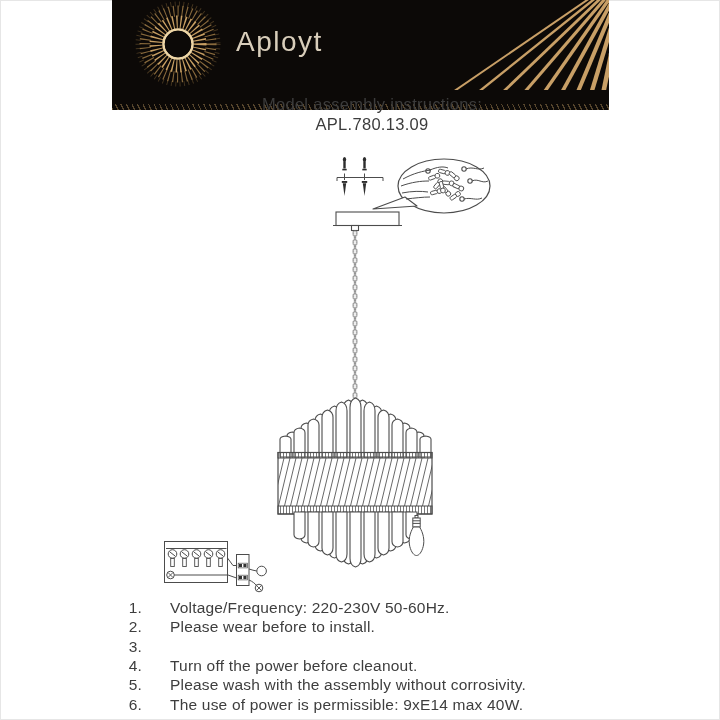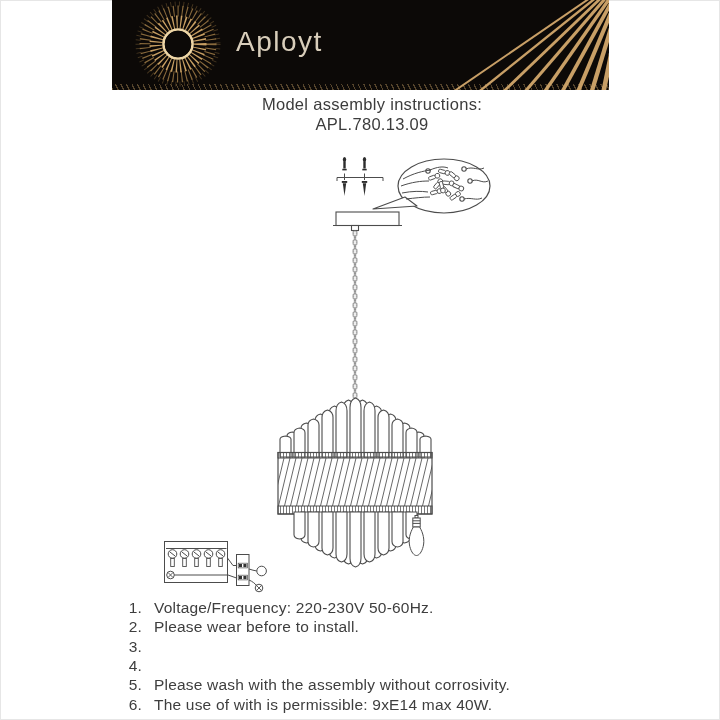--- a/index.html
+++ b/index.html
@@ -1,42 +1,42 @@
 <!DOCTYPE html>
 <html><head>
 <meta charset="utf-8">
 <style>
   html,body{margin:0;padding:0;}
   body{
     width:720px;height:720px;position:relative;background:#ffffff;
     font-family:"Liberation Sans",sans-serif;overflow:hidden;
   }
   .page{position:absolute;inset:0;background:#fff;outline:1px solid #e6e6e6;outline-offset:-1px;}
-  .banner{position:absolute;left:112px;top:0;width:497px;height:90px;background:#0c0907;overflow:hidden;}
+  .banner{position:absolute;left:112px;top:0;width:497px;height:110px;background:#0c0907;overflow:hidden;}
   .banner svg{position:absolute;left:0;top:0;}
   .brand{
     position:absolute;left:124px;top:26px;font-size:28px;letter-spacing:1.5px;
     color:#d9cebb;font-weight:400;
   }
   .fringe{
     position:absolute;left:0;right:0;bottom:0;height:6px;
     background:repeating-linear-gradient(65deg,rgba(205,165,104,.38) 0 1.2px,transparent 1.2px 5px);
   }
   .titles{
     position:absolute;top:95px;left:12px;width:720px;text-align:center;
     color:#3c3c3c;font-size:16.5px;line-height:19.5px;letter-spacing:.3px;
   }
   .drawing{position:absolute;left:100px;top:150px;}
   .ilist{
     position:absolute;top:598px;left:0;width:720px;
     font-size:15.5px;line-height:19.35px;color:#3e3e3e;letter-spacing:.2px;
   }
   .row{display:flex;}
   .row .num{flex:0 0 142px;width:142px;text-align:right;}
-  .row .txt{margin-left:12px;}
+  .row .txt{margin-left:28px;}
 </style>
 </head>
 <body>
 
 <div class="page">
 
   <div class="banner">
     <svg width="497" height="90" viewBox="0 0 497 90">
 
       <g>
@@ -255,24 +255,25 @@
     </div>
     <div class="row">
       <span class="num">2.</span>
       <span class="txt">Please wear before to install.</span>
     </div>
     <div class="row">
       <span class="num">3.</span>
     </div>
     <div class="row">
       <span class="num">4.</span>
+      <span class="txt">Turn off the power before cleanout.</span>
     </div>
     <div class="row">
       <span class="num">5.</span>
       <span class="txt">Please wash with the assembly without corrosivity.</span>
     </div>
     <div class="row">
       <span class="num">6.</span>
-      <span class="txt">The use of with is permissible: 9xE14 max 40W.</span>
+      <span class="txt">The use of power is permissible: 9xE14 max 40W.</span>
     </div>
   </div>
 
 </div>
 
 </body></html>

